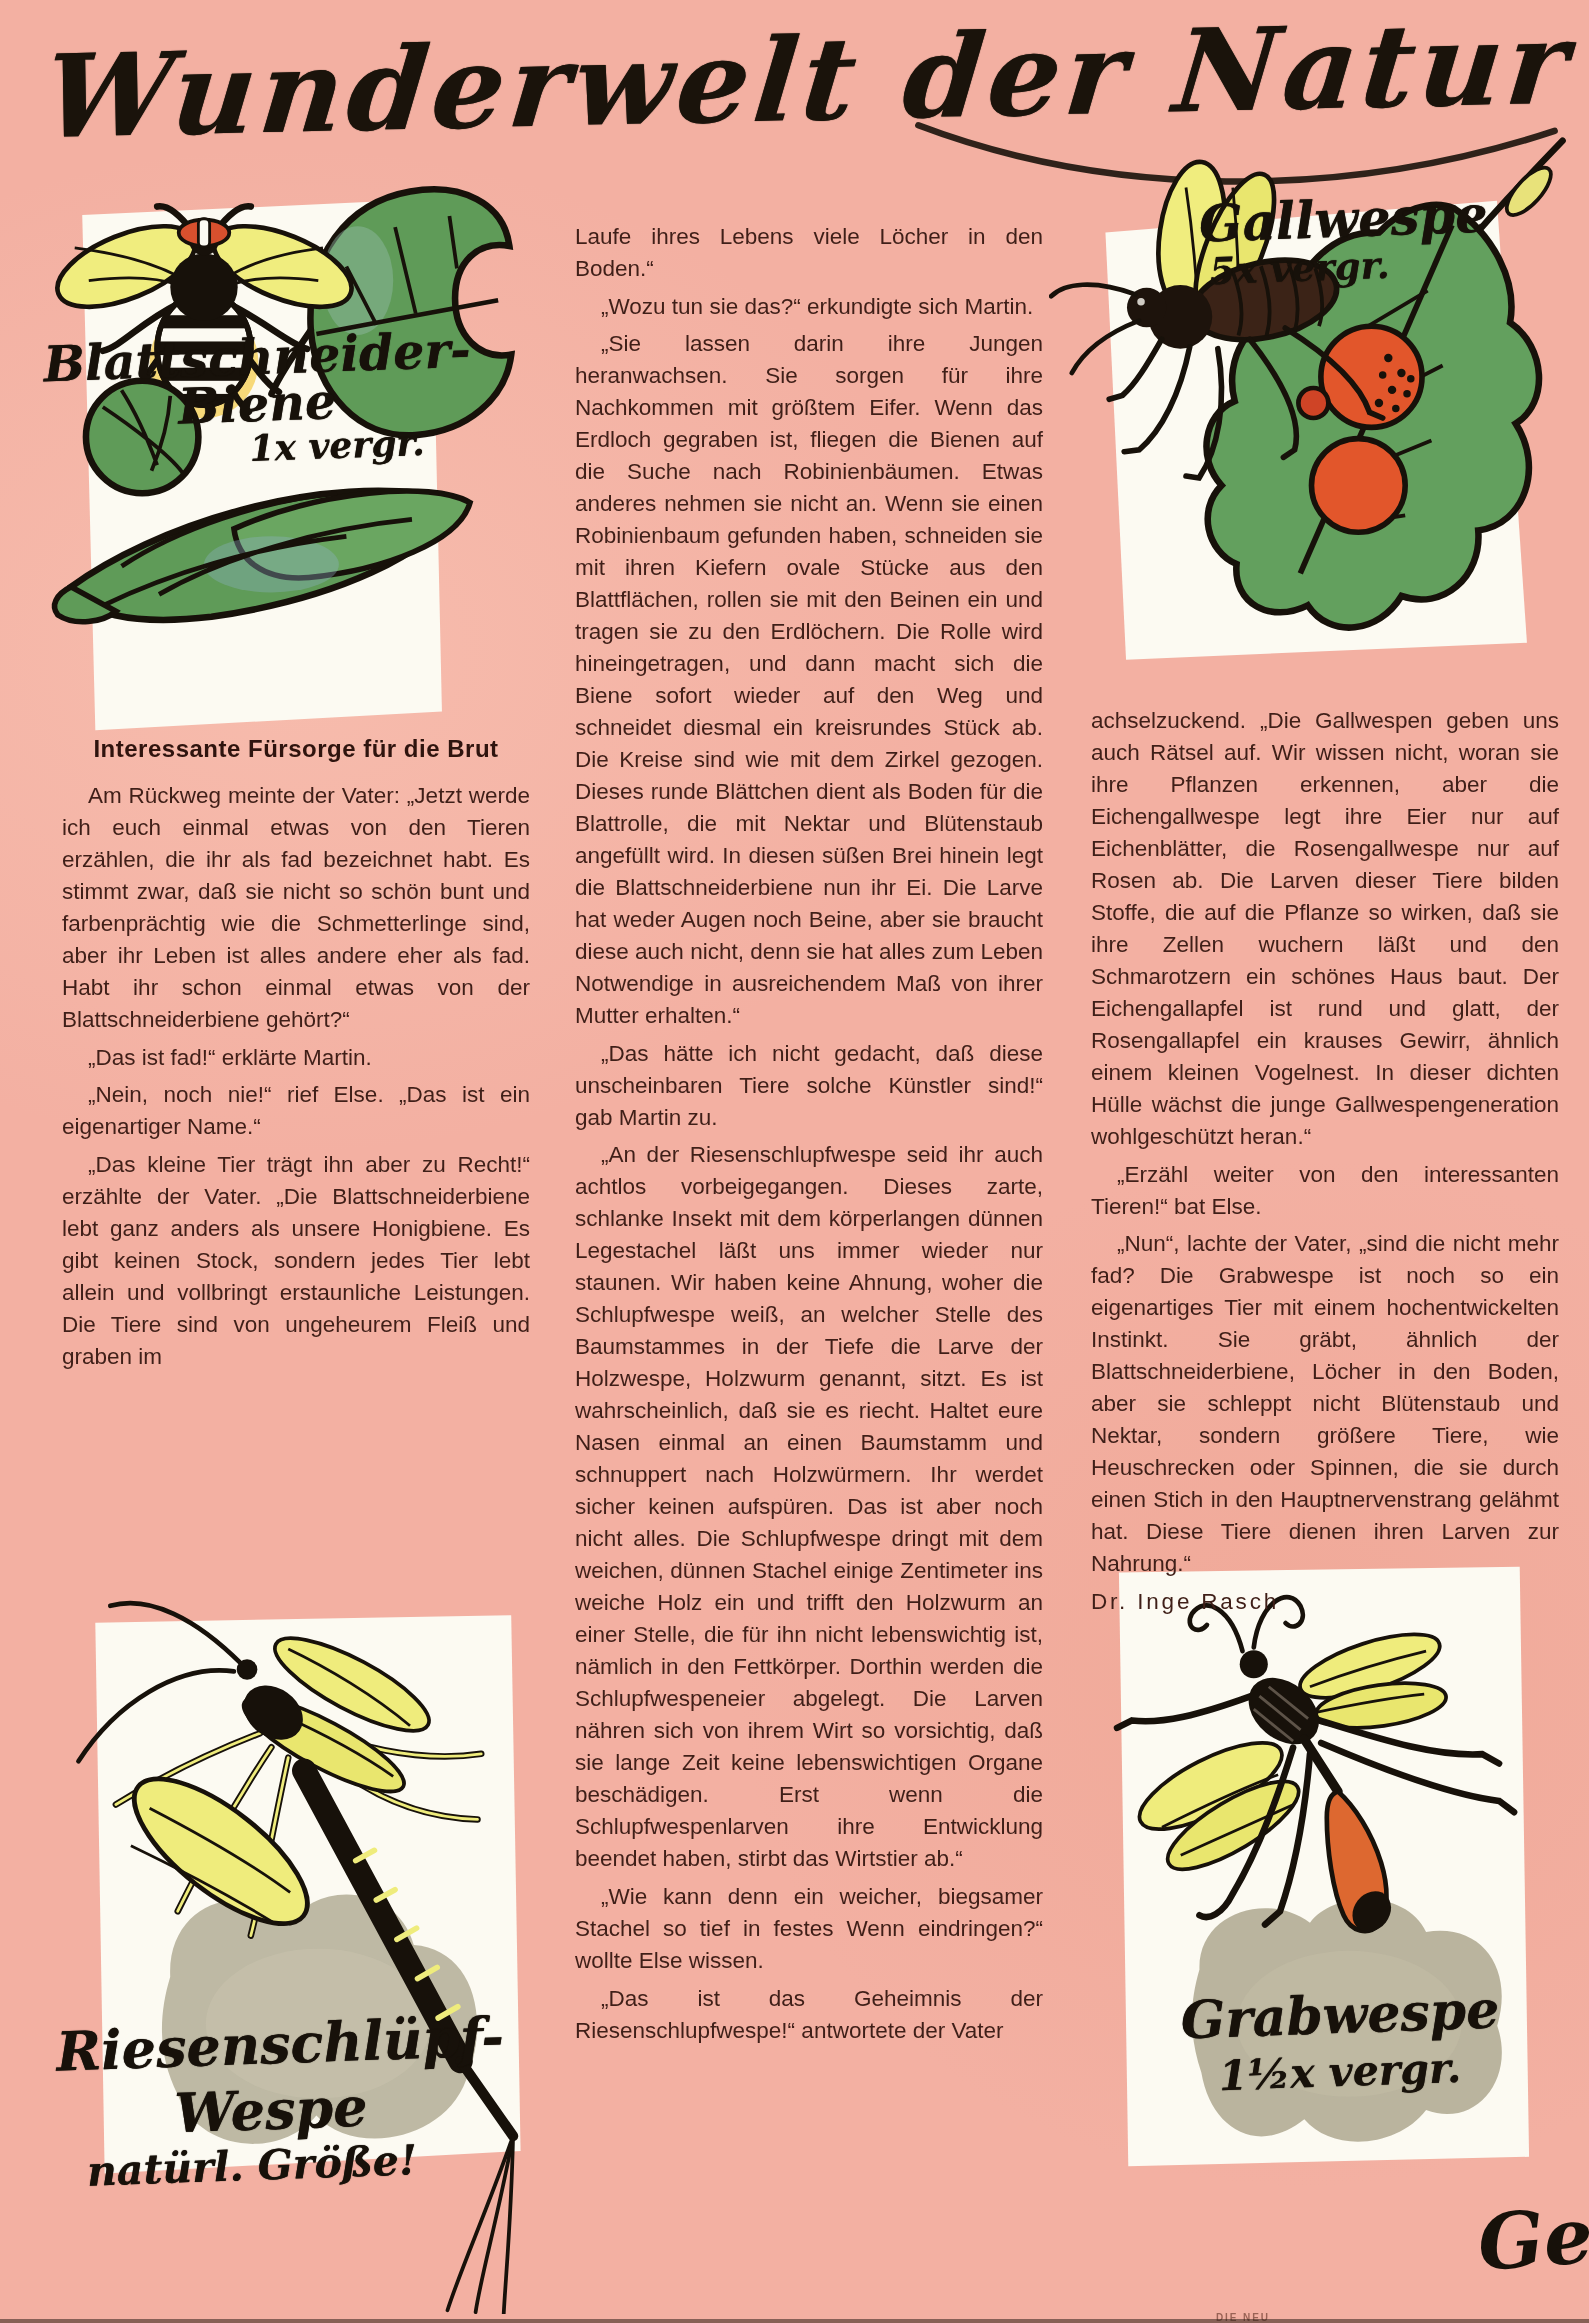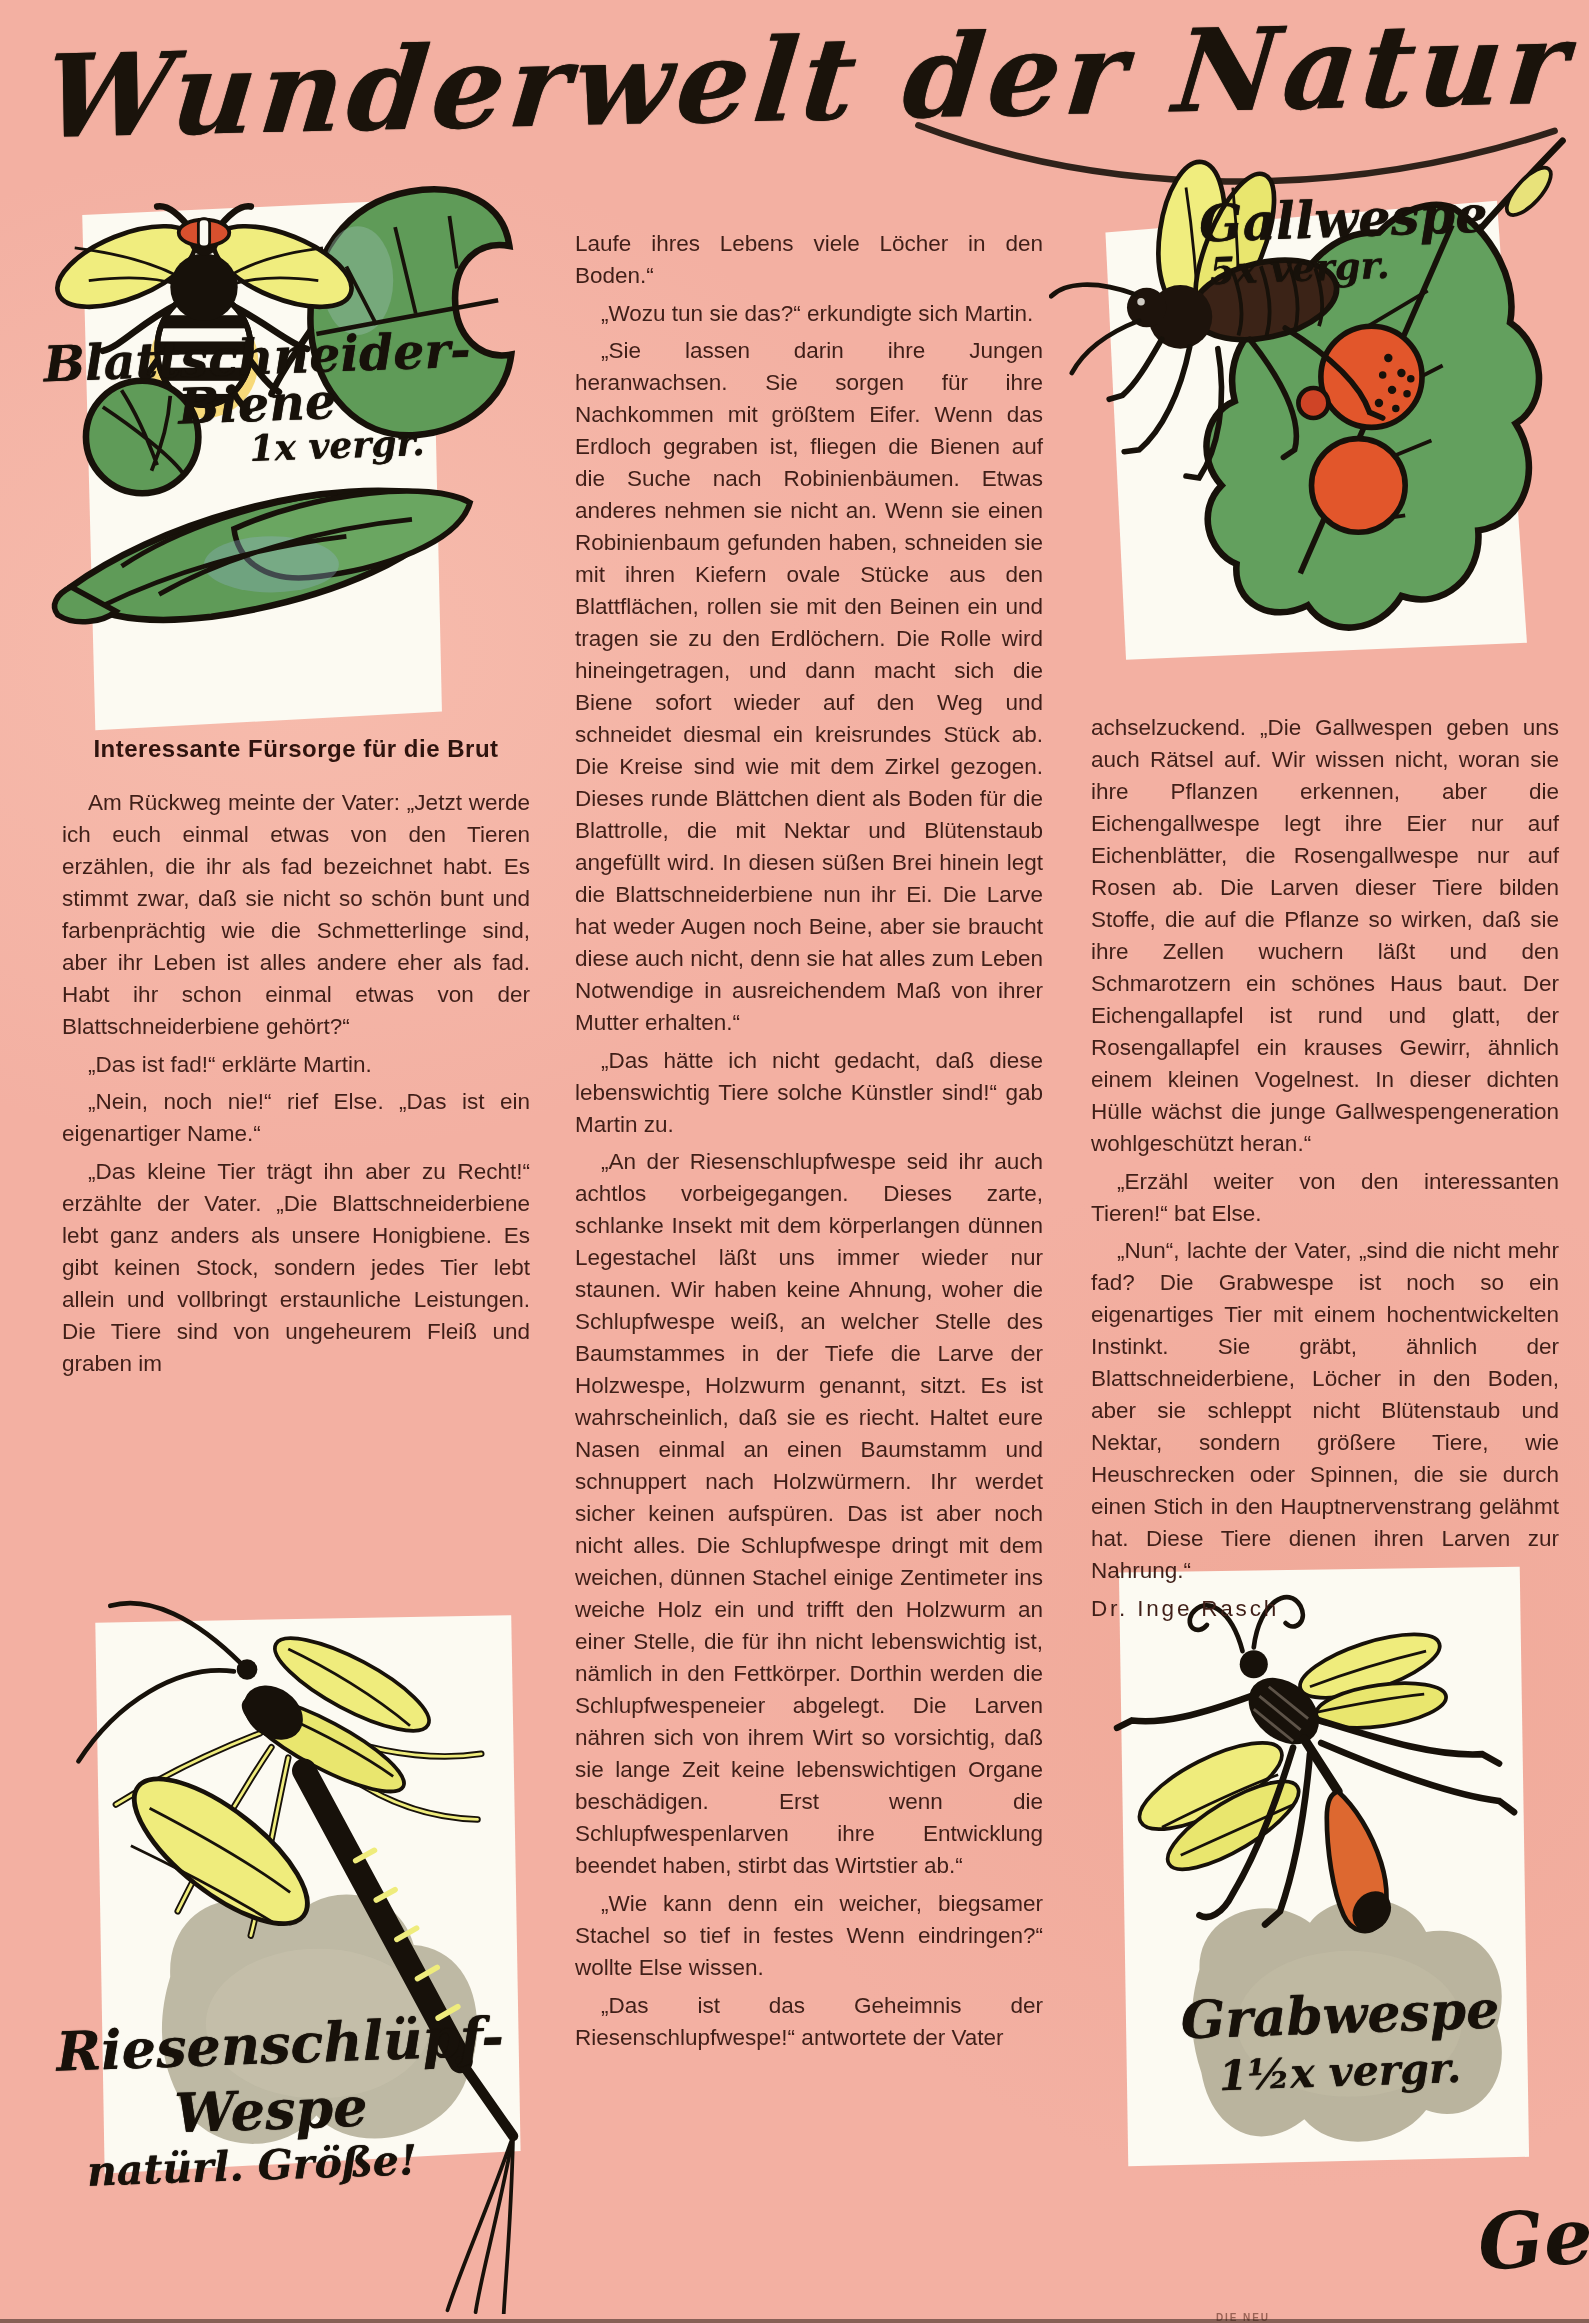--- a/index.html
+++ b/index.html
@@ -22,21 +22,21 @@
     text-shadow:0 0 0.9px #1a130b;
   }
   .title-flourish { position:absolute; left:899px; top:86px; }
 
   
   .col {
     position:absolute; width:468px; color:#3f1f18;
     font-size:22.5px; line-height:32px; text-align:justify;
   }
   .col p { margin:5.6px 0 0 0; text-indent:26px; }
-  .col p:first-child { margin-top:7px; }
+  .col p:first-child { margin-top:0; }
   .col p.noindent { text-indent:0; }
   .heading {
     position:absolute; left:62px; top:735px; width:468px; text-align:center;
     font-weight:bold; font-size:24px; color:#2f140e; letter-spacing:0.5px;
   }
   .byline { text-align:left; padding-right:41px; letter-spacing:2.8px; text-indent:0 !important; }
 
   
   .illo { position:absolute; }
   .illo svg { position:absolute; left:0; top:0; }
@@ -273,21 +273,21 @@
     <p>Am Rückweg meinte der Vater: „Jetzt werde ich euch einmal etwas von den Tieren erzählen, die ihr als fad bezeichnet habt. Es stimmt zwar, daß sie nicht so schön bunt und farbenprächtig wie die Schmetterlinge sind, aber ihr Leben ist alles andere eher als fad. Habt ihr schon einmal etwas von der Blattschneiderbiene gehört?“</p>
     <p>„Das ist fad!“ erklärte Martin.</p>
     <p>„Nein, noch nie!“ rief Else. „Das ist ein eigenartiger Name.“</p>
     <p>„Das kleine Tier trägt ihn aber zu Recht!“ erzählte der Vater. „Die Blattschneiderbiene lebt ganz anders als unsere Honigbiene. Es gibt keinen Stock, sondern jedes Tier lebt allein und vollbringt erstaunliche Leistungen. Die Tiere sind von ungeheurem Fleiß und graben im</p>
   </div>
 
   <div class="col" style="left:575px; top:221px;">
     <p class="noindent">Laufe ihres Lebens viele Löcher in den Boden.“</p>
     <p>„Wozu tun sie das?“ erkundigte sich Martin.</p>
     <p>„Sie lassen darin ihre Jungen heranwachsen. Sie sorgen für ihre Nachkommen mit größtem Eifer. Wenn das Erdloch gegraben ist, fliegen die Bienen auf die Suche nach Robinienbäumen. Etwas anderes nehmen sie nicht an. Wenn sie einen Robinienbaum gefunden haben, schneiden sie mit ihren Kiefern ovale Stücke aus den Blattflächen, rollen sie mit den Beinen ein und tragen sie zu den Erdlöchern. Die Rolle wird hineingetragen, und dann macht sich die Biene sofort wieder auf den Weg und schneidet diesmal ein kreisrundes Stück ab. Die Kreise sind wie mit dem Zirkel gezogen. Dieses runde Blättchen dient als Boden für die Blattrolle, die mit Nektar und Blütenstaub angefüllt wird. In diesen süßen Brei hinein legt die Blattschneiderbiene nun ihr Ei. Die Larve hat weder Augen noch Beine, aber sie braucht diese auch nicht, denn sie hat alles zum Leben Notwendige in ausreichendem Maß von ihrer Mutter erhalten.“</p>
-    <p>„Das hätte ich nicht gedacht, daß diese lebenswichtig Tiere solche Künstler sind!“ gab Martin zu.</p>
+    <p>„Das hätte ich nicht gedacht, daß diese unscheinbaren Tiere solche Künstler sind!“ gab Martin zu.</p>
     <p>„An der Riesenschlupfwespe seid ihr auch achtlos vorbeigegangen. Dieses zarte, schlanke Insekt mit dem körperlangen dünnen Legestachel läßt uns immer wieder nur staunen. Wir haben keine Ahnung, woher die Schlupfwespe weiß, an welcher Stelle des Baumstammes in der Tiefe die Larve der Holzwespe, Holzwurm genannt, sitzt. Es ist wahrscheinlich, daß sie es riecht. Haltet eure Nasen einmal an einen Baumstamm und schnuppert nach Holzwürmern. Ihr werdet sicher keinen aufspüren. Das ist aber noch nicht alles. Die Schlupfwespe dringt mit dem weichen, dünnen Stachel einige Zentimeter ins weiche Holz ein und trifft den Holzwurm an einer Stelle, die für ihn nicht lebenswichtig ist, nämlich in den Fettkörper. Dorthin werden die Schlupfwespeneier abgelegt. Die Larven nähren sich von ihrem Wirt so vorsichtig, daß sie lange Zeit keine lebenswichtigen Organe beschädigen. Erst wenn die Schlupfwespenlarven ihre Entwicklung beendet haben, stirbt das Wirtstier ab.“</p>
     <p>„Wie kann denn ein weicher, biegsamer Stachel so tief in festes Wenn eindringen?“ wollte Else wissen.</p>
     <p>„Das ist das Geheimnis der Riesenschlupfwespe!“ antwortete der Vater</p>
   </div>
 
   <div class="col" style="left:1091px; top:705px;">
     <p class="noindent">achselzuckend. „Die Gallwespen geben uns auch Rätsel auf. Wir wissen nicht, woran sie ihre Pflanzen erkennen, aber die Eichengallwespe legt ihre Eier nur auf Eichenblätter, die Rosengallwespe nur auf Rosen ab. Die Larven dieser Tiere bilden Stoffe, die auf die Pflanze so wirken, daß sie ihre Zellen wuchern läßt und den Schmarotzern ein schönes Haus baut. Der Eichengallapfel ist rund und glatt, der Rosengallapfel ein krauses Gewirr, ähnlich einem kleinen Vogelnest. In dieser dichten Hülle wächst die junge Gallwespengeneration wohlgeschützt heran.“</p>
     <p>„Erzähl weiter von den interessanten Tieren!“ bat Else.</p>
     <p>„Nun“, lachte der Vater, „sind die nicht mehr fad? Die Grabwespe ist noch so ein eigenartiges Tier mit einem hochentwickelten Instinkt. Sie gräbt, ähnlich der Blattschneiderbiene, Löcher in den Boden, aber sie schleppt nicht Blütenstaub und Nektar, sondern größere Tiere, wie Heuschrecken oder Spinnen, die sie durch einen Stich in den Hauptnervenstrang gelähmt hat. Diese Tiere dienen ihren Larven zur Nahrung.“</p>
     <p class="byline">Dr. Inge Rasch</p>

